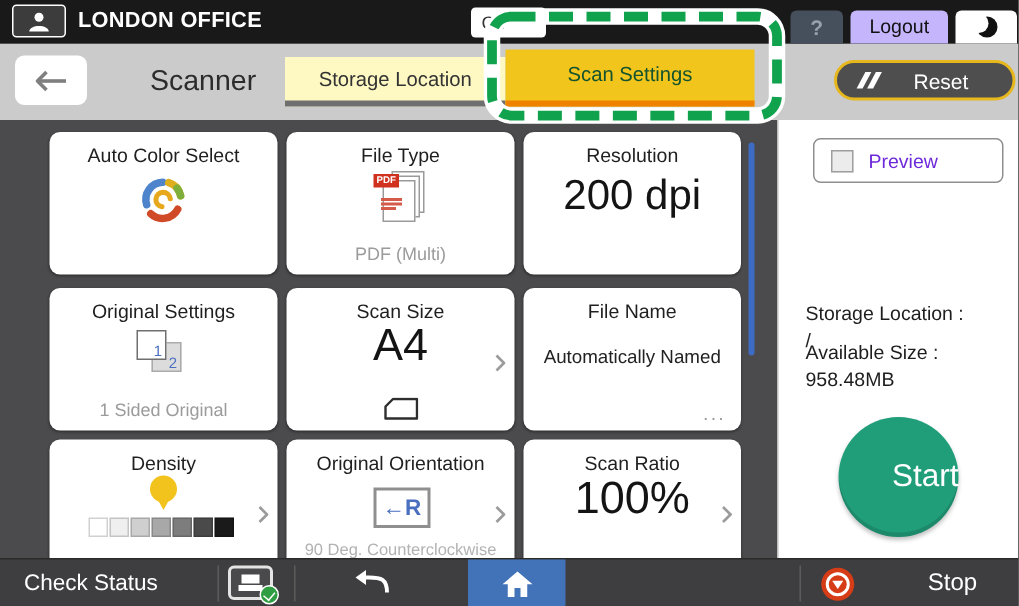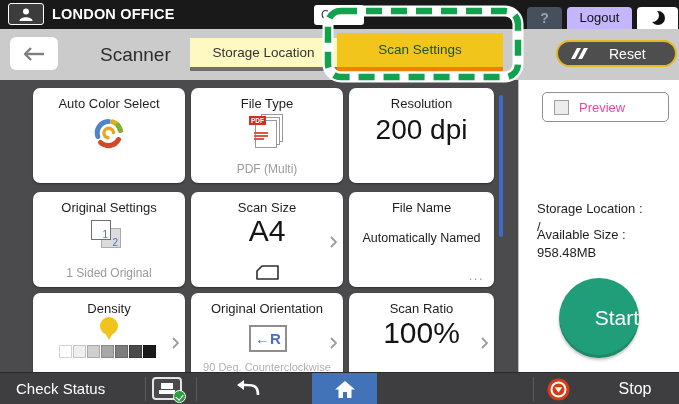--- a/index.html
+++ b/index.html
@@ -58,21 +58,21 @@
   #balloon::after { content:""; position:absolute; left:4px; top:14px; border-left:5px solid transparent; border-right:5px solid transparent; border-top:9px solid #f2c31c; }
   #density-squares { position:absolute; left:0; top:28px; display:flex; gap:1px; }
   #density-squares i { width:13px; height:13px; border:1px solid rgba(0,0,0,.18); }
   #orient-icon { position:absolute; left:58px; top:32px; width:38px; height:27px; background:#fff; border:2px solid #8f8f8f; text-align:center; line-height:23px; font-size:15px; font-weight:bold; color:#4a6fc0; }
   #orient-sub { position:absolute; top:68px; left:0; width:100%; text-align:center; font-size:11px; color:#b2b2b2; white-space:nowrap; }
 
   
   #side-panel { position:absolute; left:518px; top:0; width:161px; height:292px; background:#fff; border-left:1px solid #bdbdbd; }
   #preview-button { position:absolute; left:23px; top:12px; width:127px; height:30px; background:#fff; border:1.5px solid #8f8f8f; border-radius:5px; display:flex; align-items:center; }
   #preview-check { width:15px; height:15px; background:#ececec; border:1px solid #9e9e9e; margin:0 10px 0 11px; }
-  #preview-label { font-size:13px; color:#ec4899; }
+  #preview-label { font-size:13px; color:#6d28d9; }
   .side-text { position:absolute; left:18px; font-size:13px; color:#1e1e1e; }
   #start-button { position:absolute; left:40px; top:198px; width:80px; height:80px; border-radius:50%; background:#209d79; box-shadow:0 2px 3px rgba(0,0,0,.25), inset 0 -3px 0 rgba(0,0,0,.12); color:#fff; font-size:21px; display:flex; align-items:center; justify-content:flex-end; }
 
   
   #bottombar { position:absolute; top:372px; left:0; width:679px; height:32px; background:#3e3e40; border-top:1px solid #2a2a2a; z-index:10; }
   #check-status { position:absolute; left:16px; top:0; height:32px; line-height:32px; color:#fff; font-size:15px; }
   .bdiv { position:absolute; top:4px; width:1px; height:24px; background:#5c5c5c; }
   #status-icon { position:absolute; left:152px; top:4px; width:30px; height:23px; border:2px solid #e4e4e4; border-radius:4px; background:#4a4a4c; }
   #status-icon .dev { position:absolute; left:7px; top:4px; width:12px; height:6px; background:#fff; }
   #status-icon .dev2 { position:absolute; left:5px; top:11px; width:16px; height:4px; background:#fff; }

